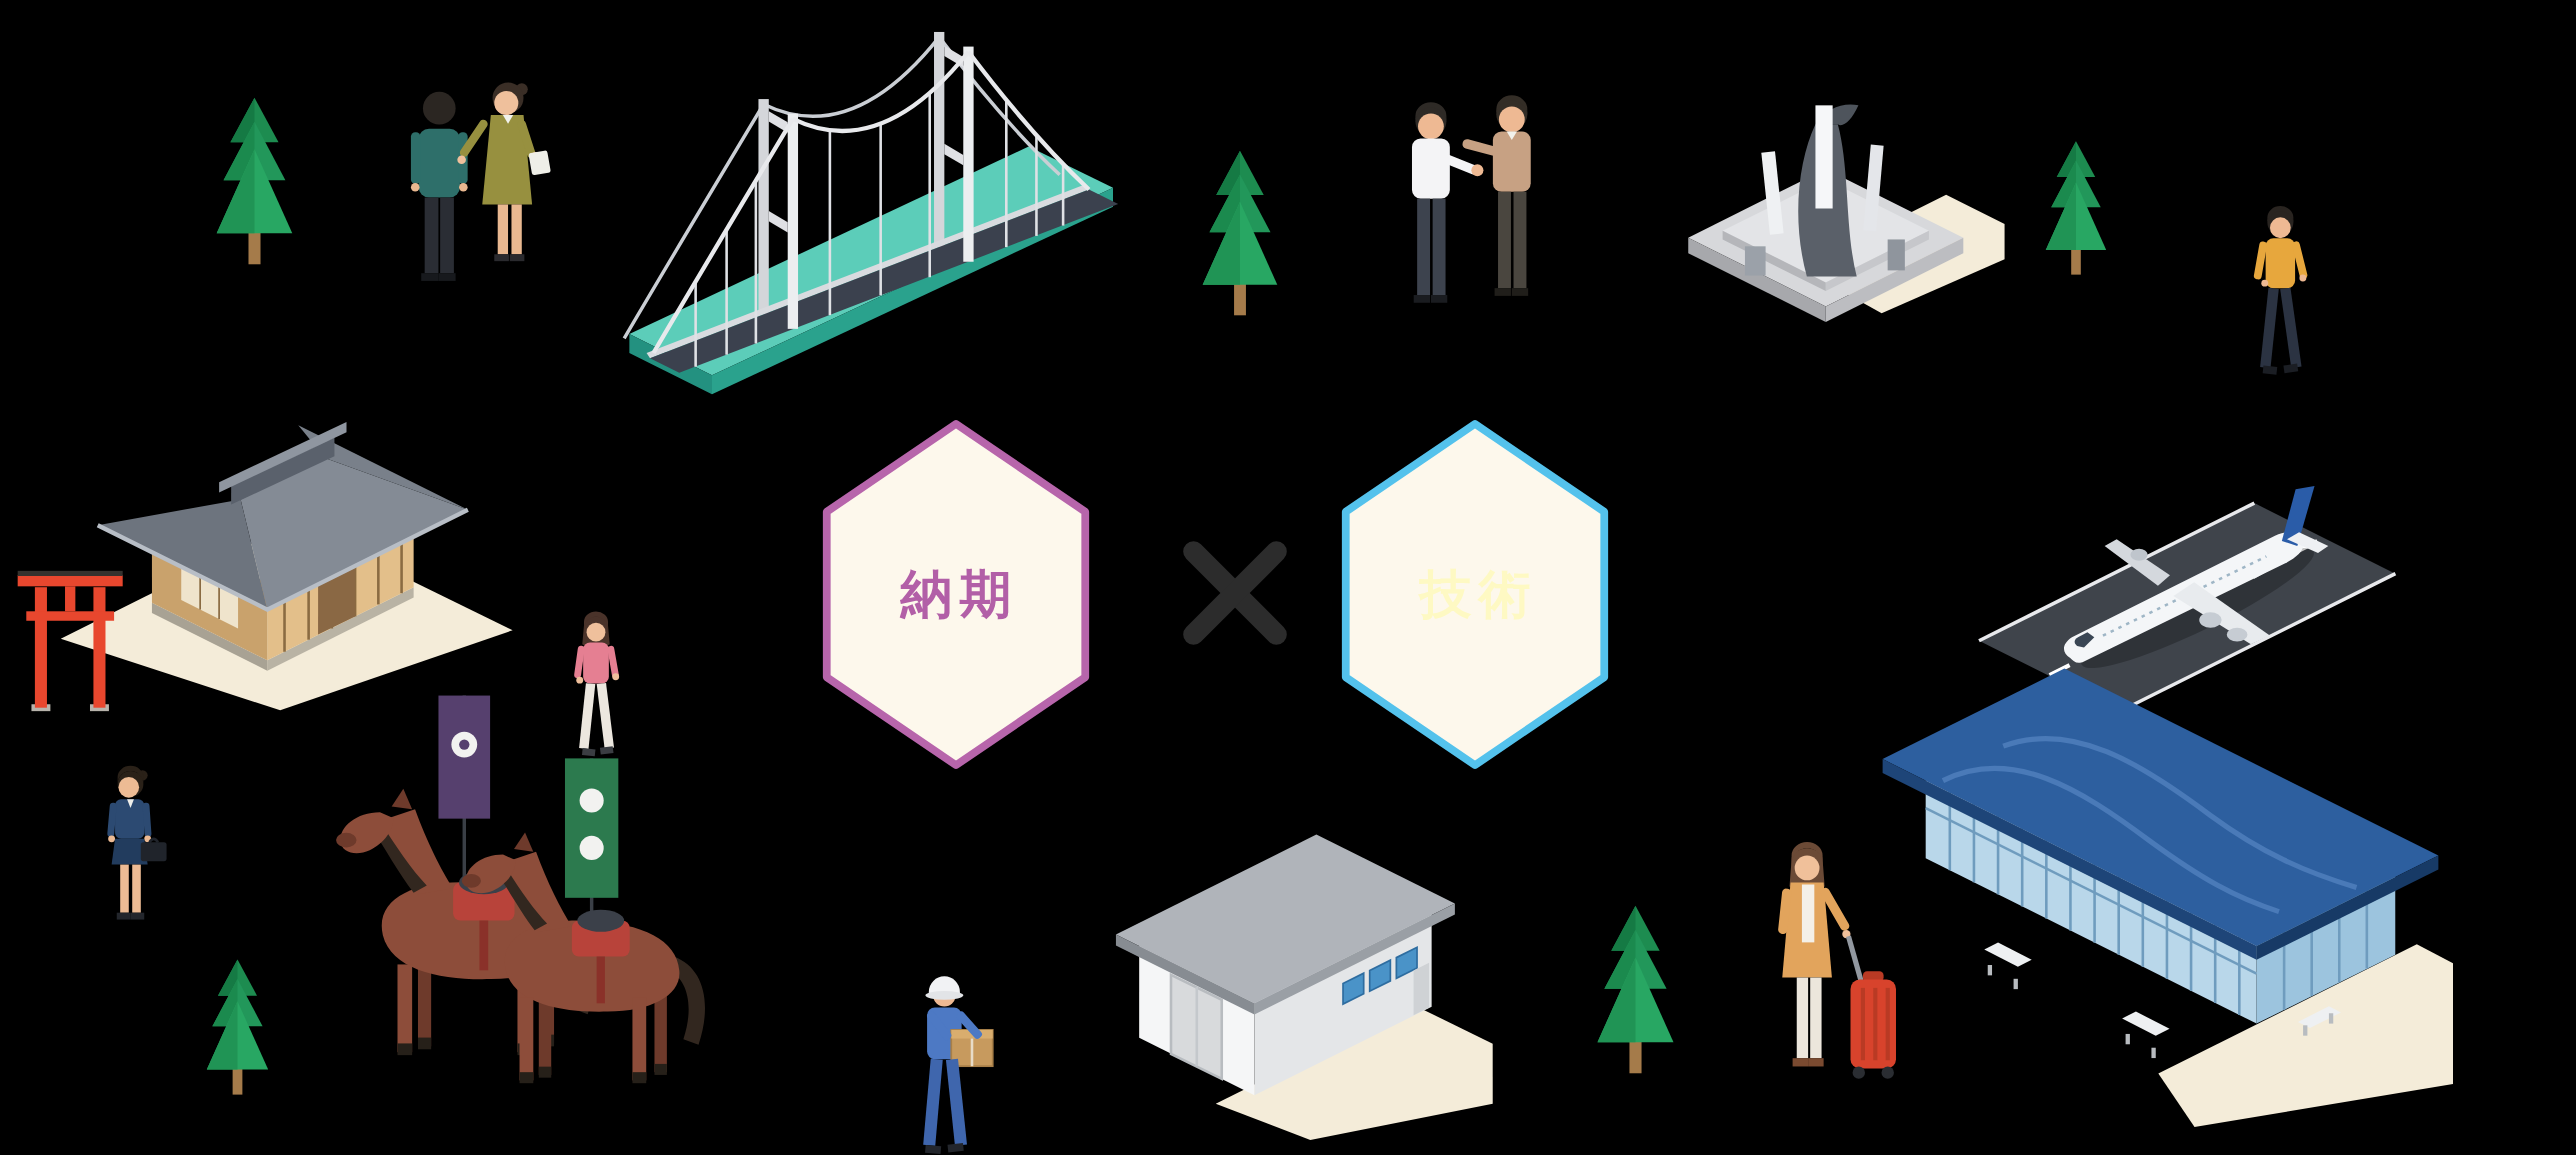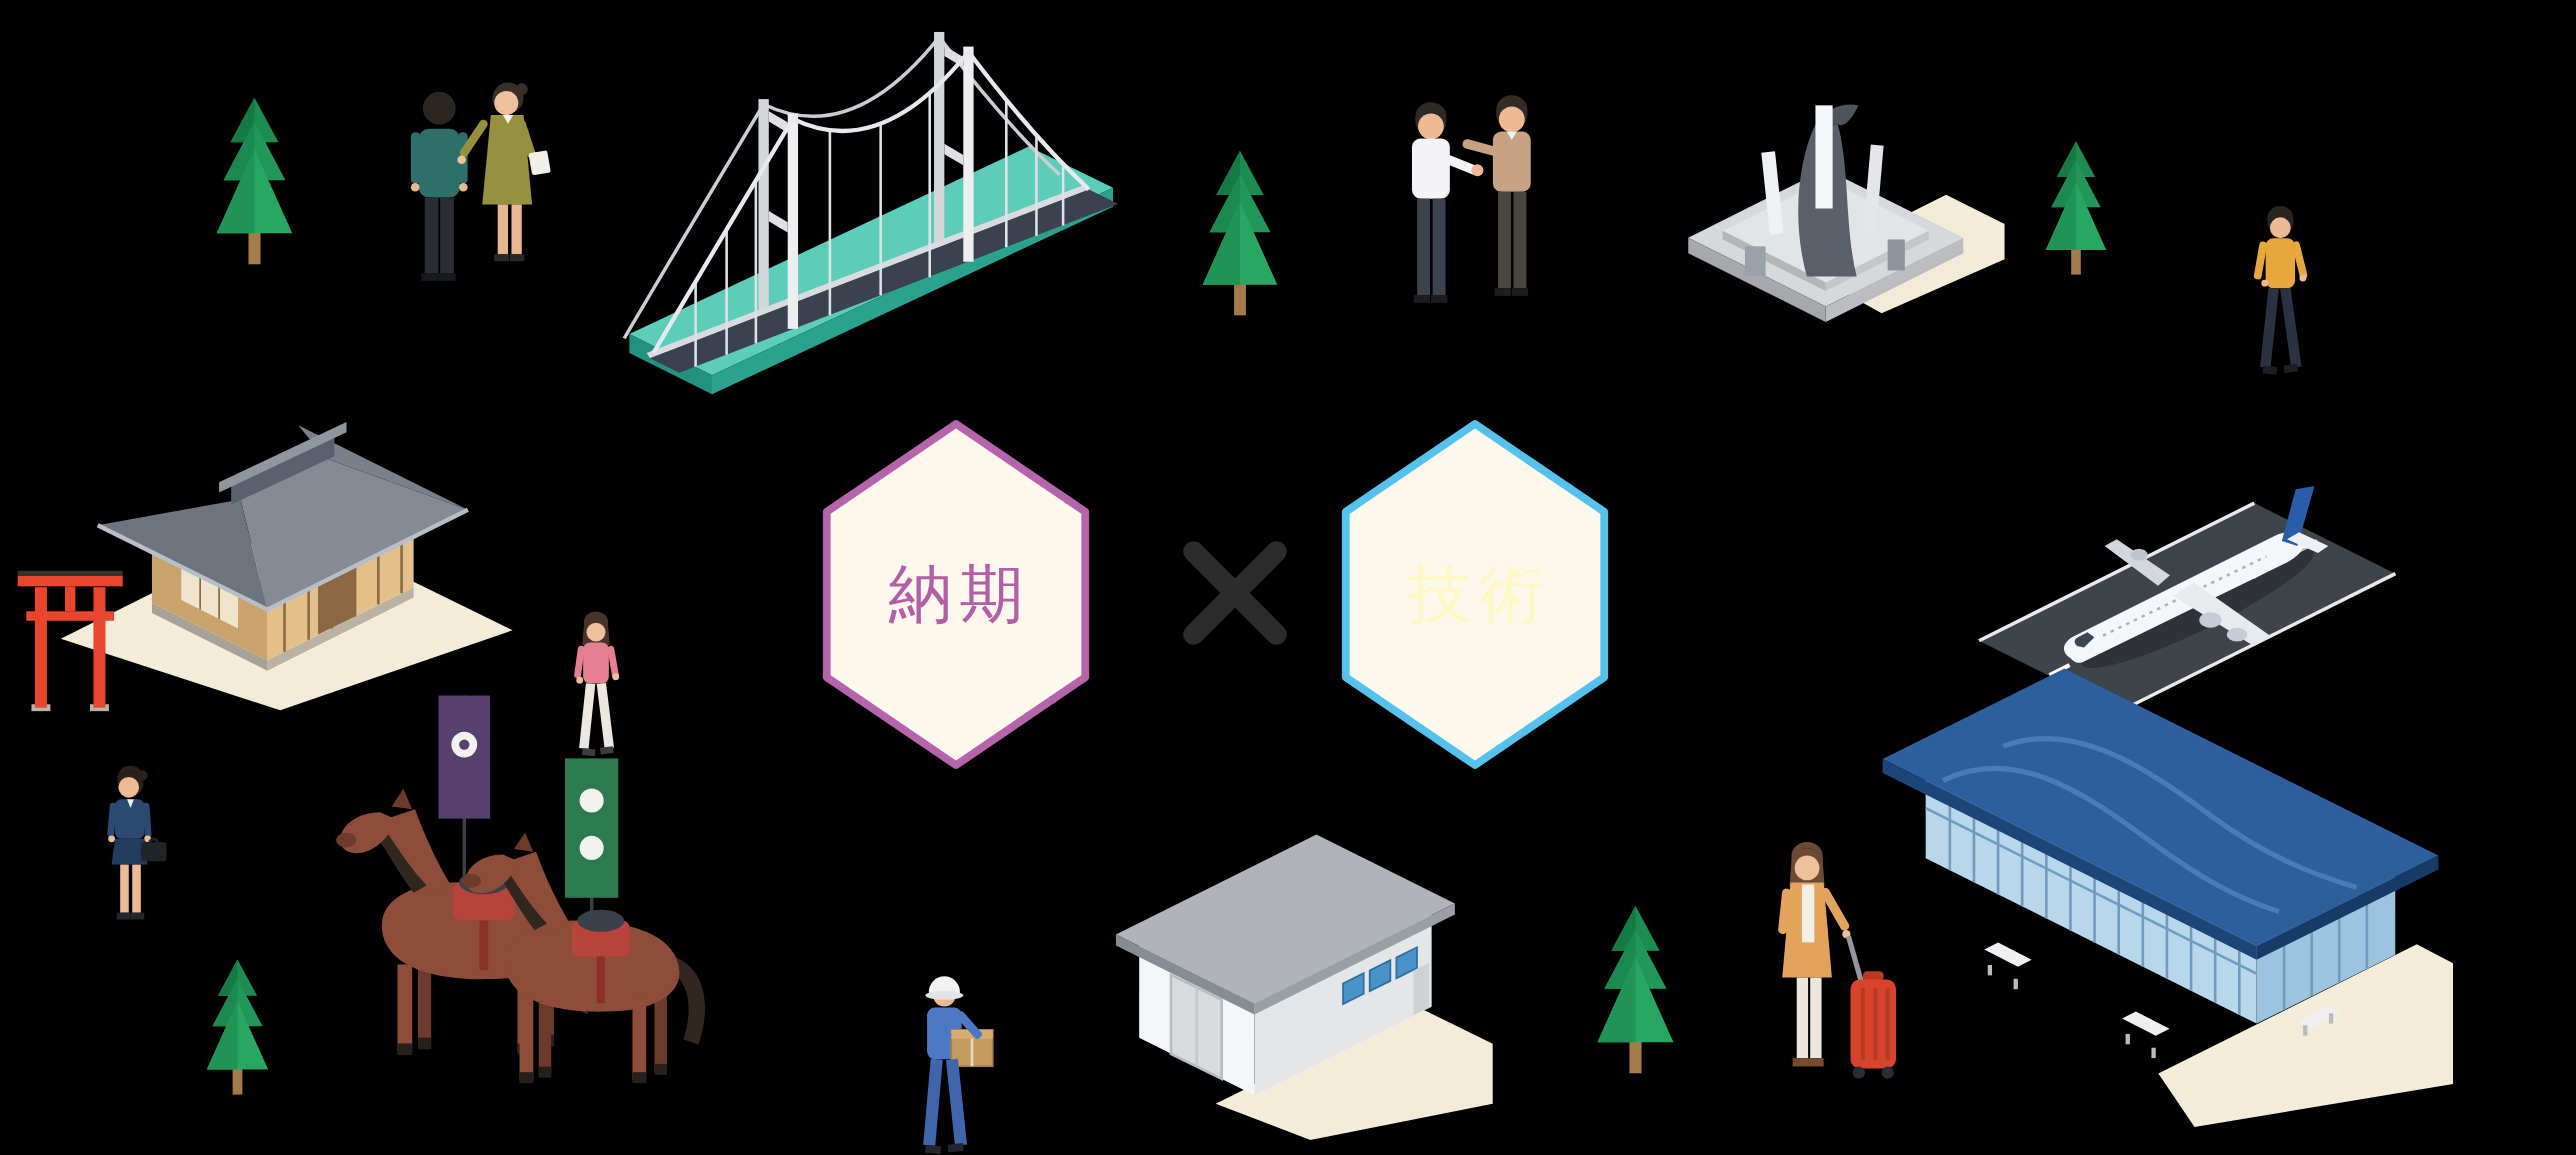--- a/index.html
+++ b/index.html
@@ -3,21 +3,21 @@
 <meta charset="utf-8">
 <style>
   * { margin:0; padding:0; box-sizing:border-box; }
   html,body { background:#000; }
   body { font-family:"Liberation Sans","DejaVu Sans",sans-serif; }
   #stage { position:relative; width:2576px; height:1156px; background:#000000; overflow:hidden; }
   .scene { position:absolute; }
   .scene svg { display:block; width:100%; height:100%; overflow:visible; }
   .hex { position:absolute; }
   .hex svg { position:absolute; inset:0; width:100%; height:100%; }
-  .hex-label { position:absolute; inset:0; display:flex; flex-direction:column; align-items:center; justify-content:center; gap:10px; font-weight:400; font-size:64px; letter-spacing:6.9px; text-indent:6.9px; line-height:1.05; }
+  .hex-label { position:absolute; inset:0; display:flex; flex-direction:column; align-items:center; justify-content:center; gap:10px; font-weight:700; font-size:52px; letter-spacing:6.9px; text-indent:6.9px; line-height:1.05; }
   .hex-label.purple { color:#b25fa7; }
   .hex-label.blue { color:#fef9c3; }
 </style>
 </head>
 <body>
 
 <div id="stage">
 
   <svg width="0" height="0" style="position:absolute">
     <defs>

